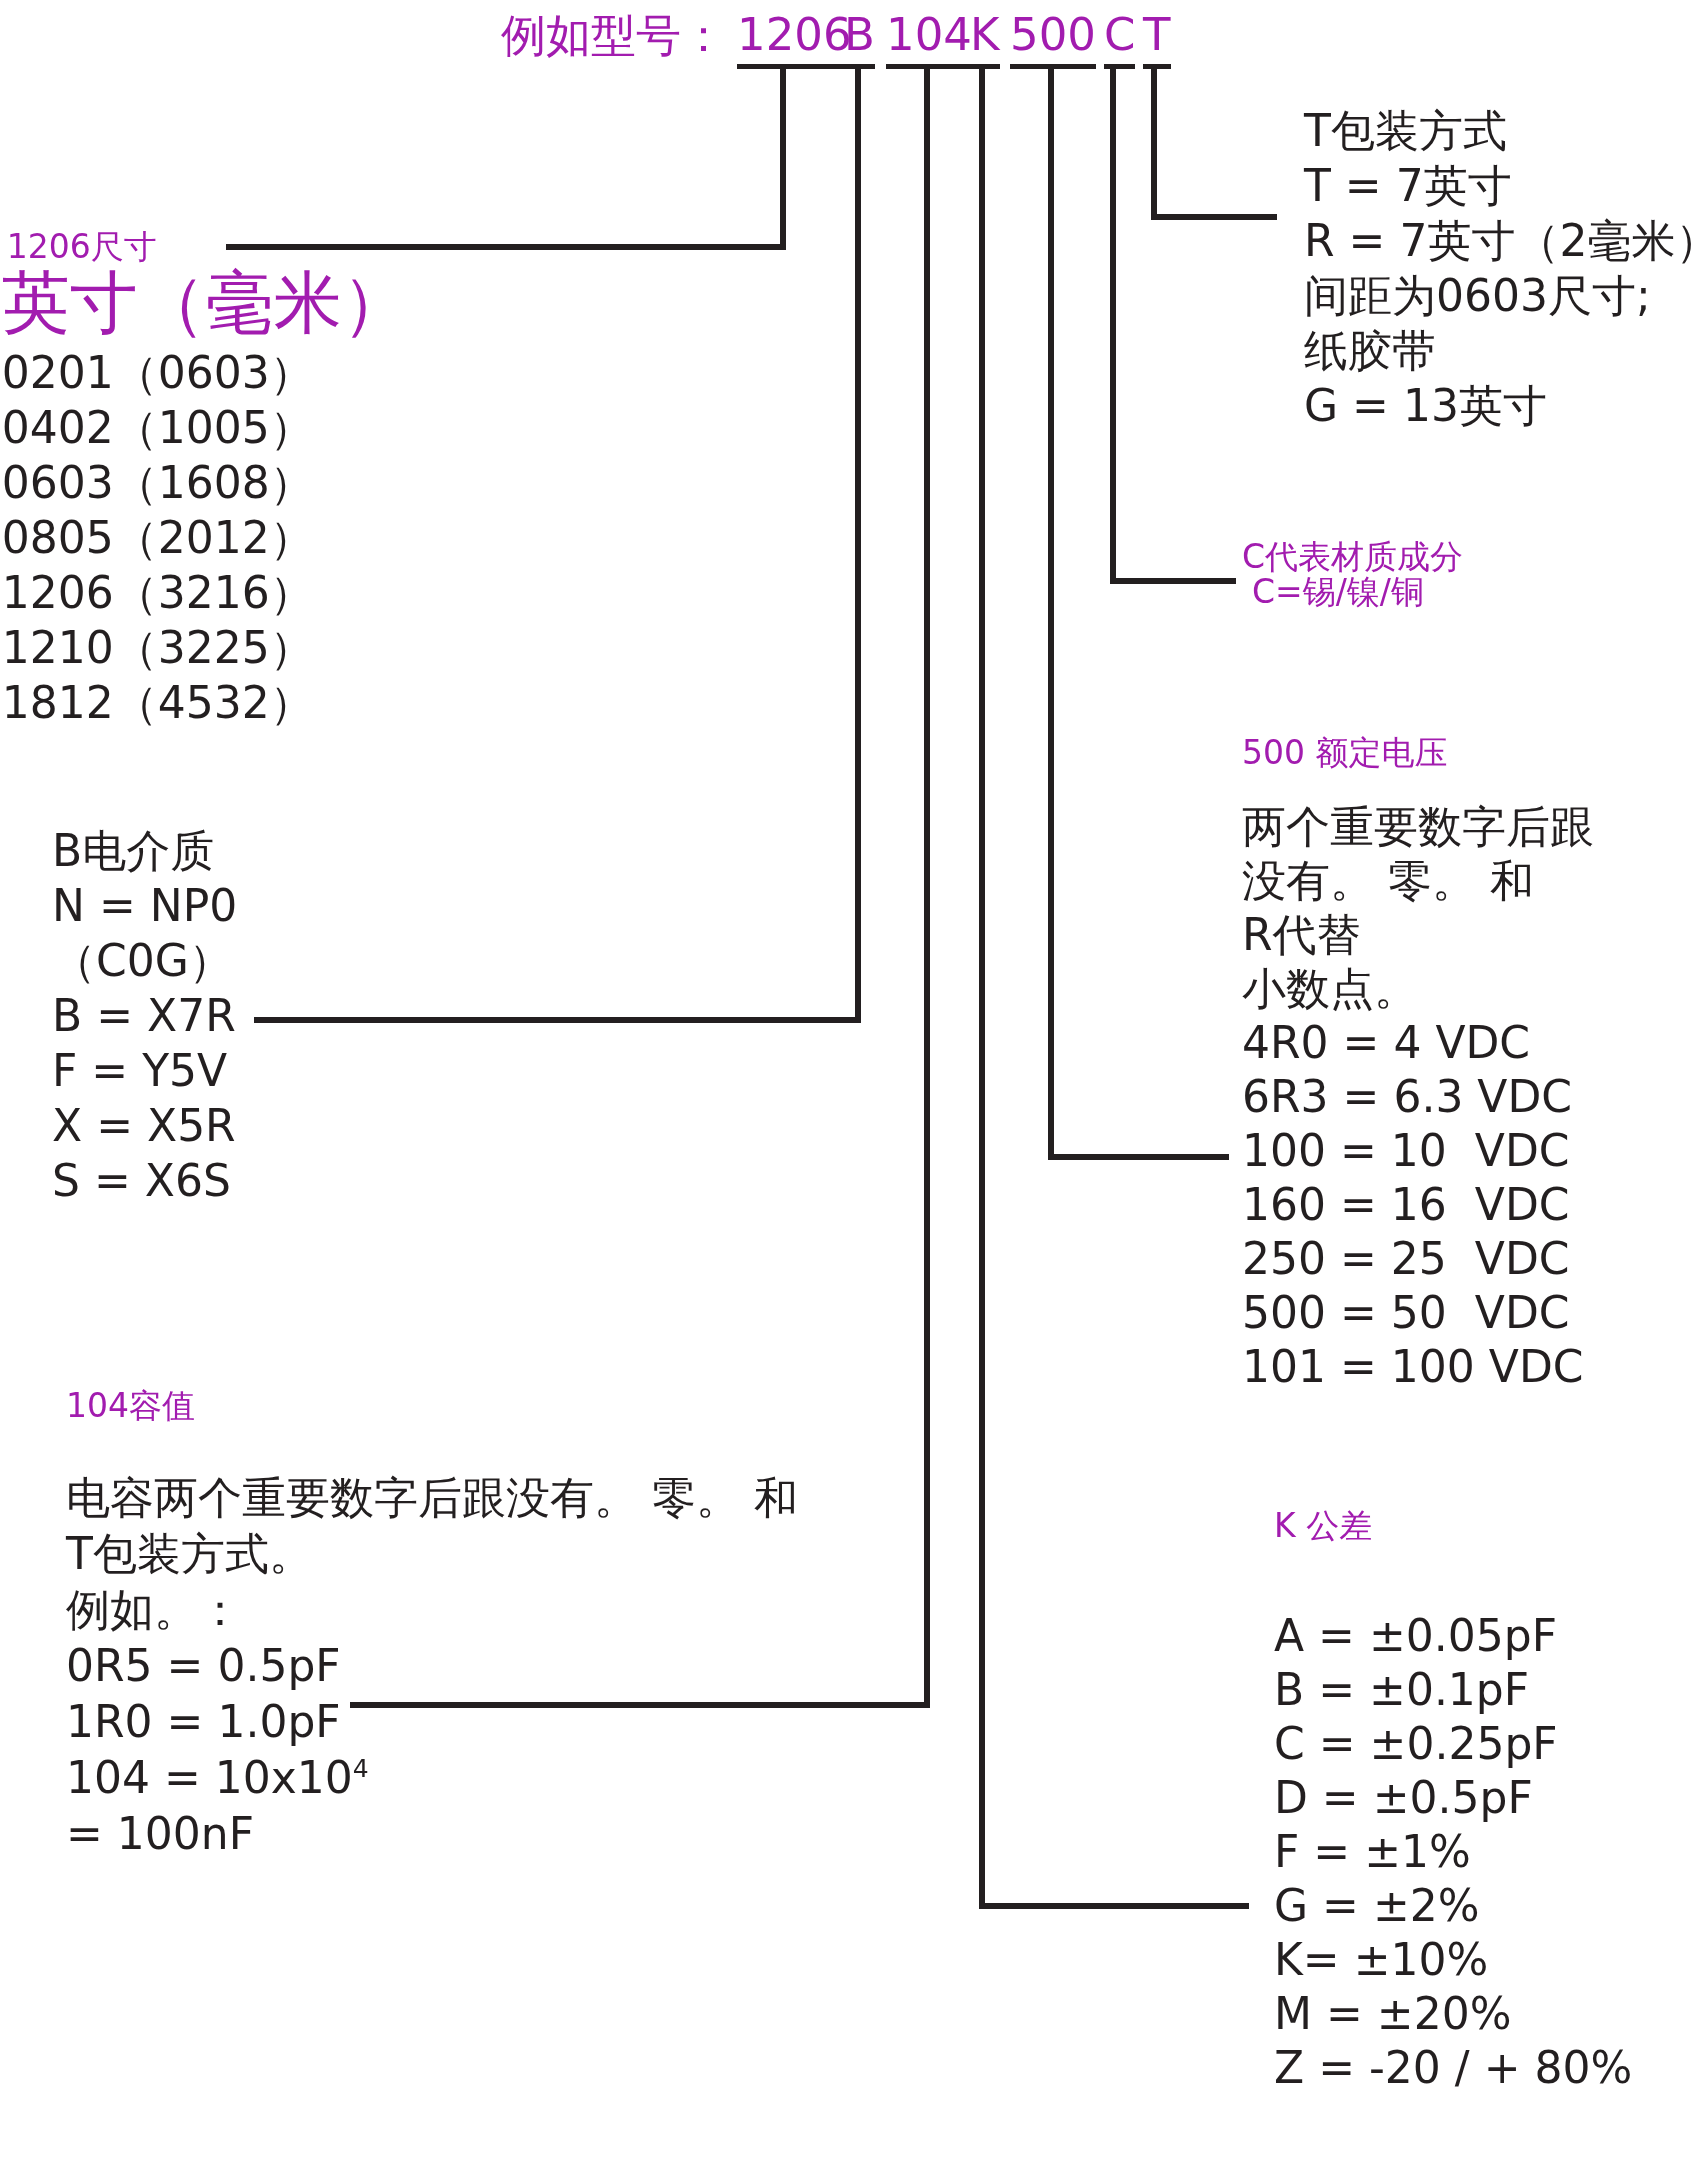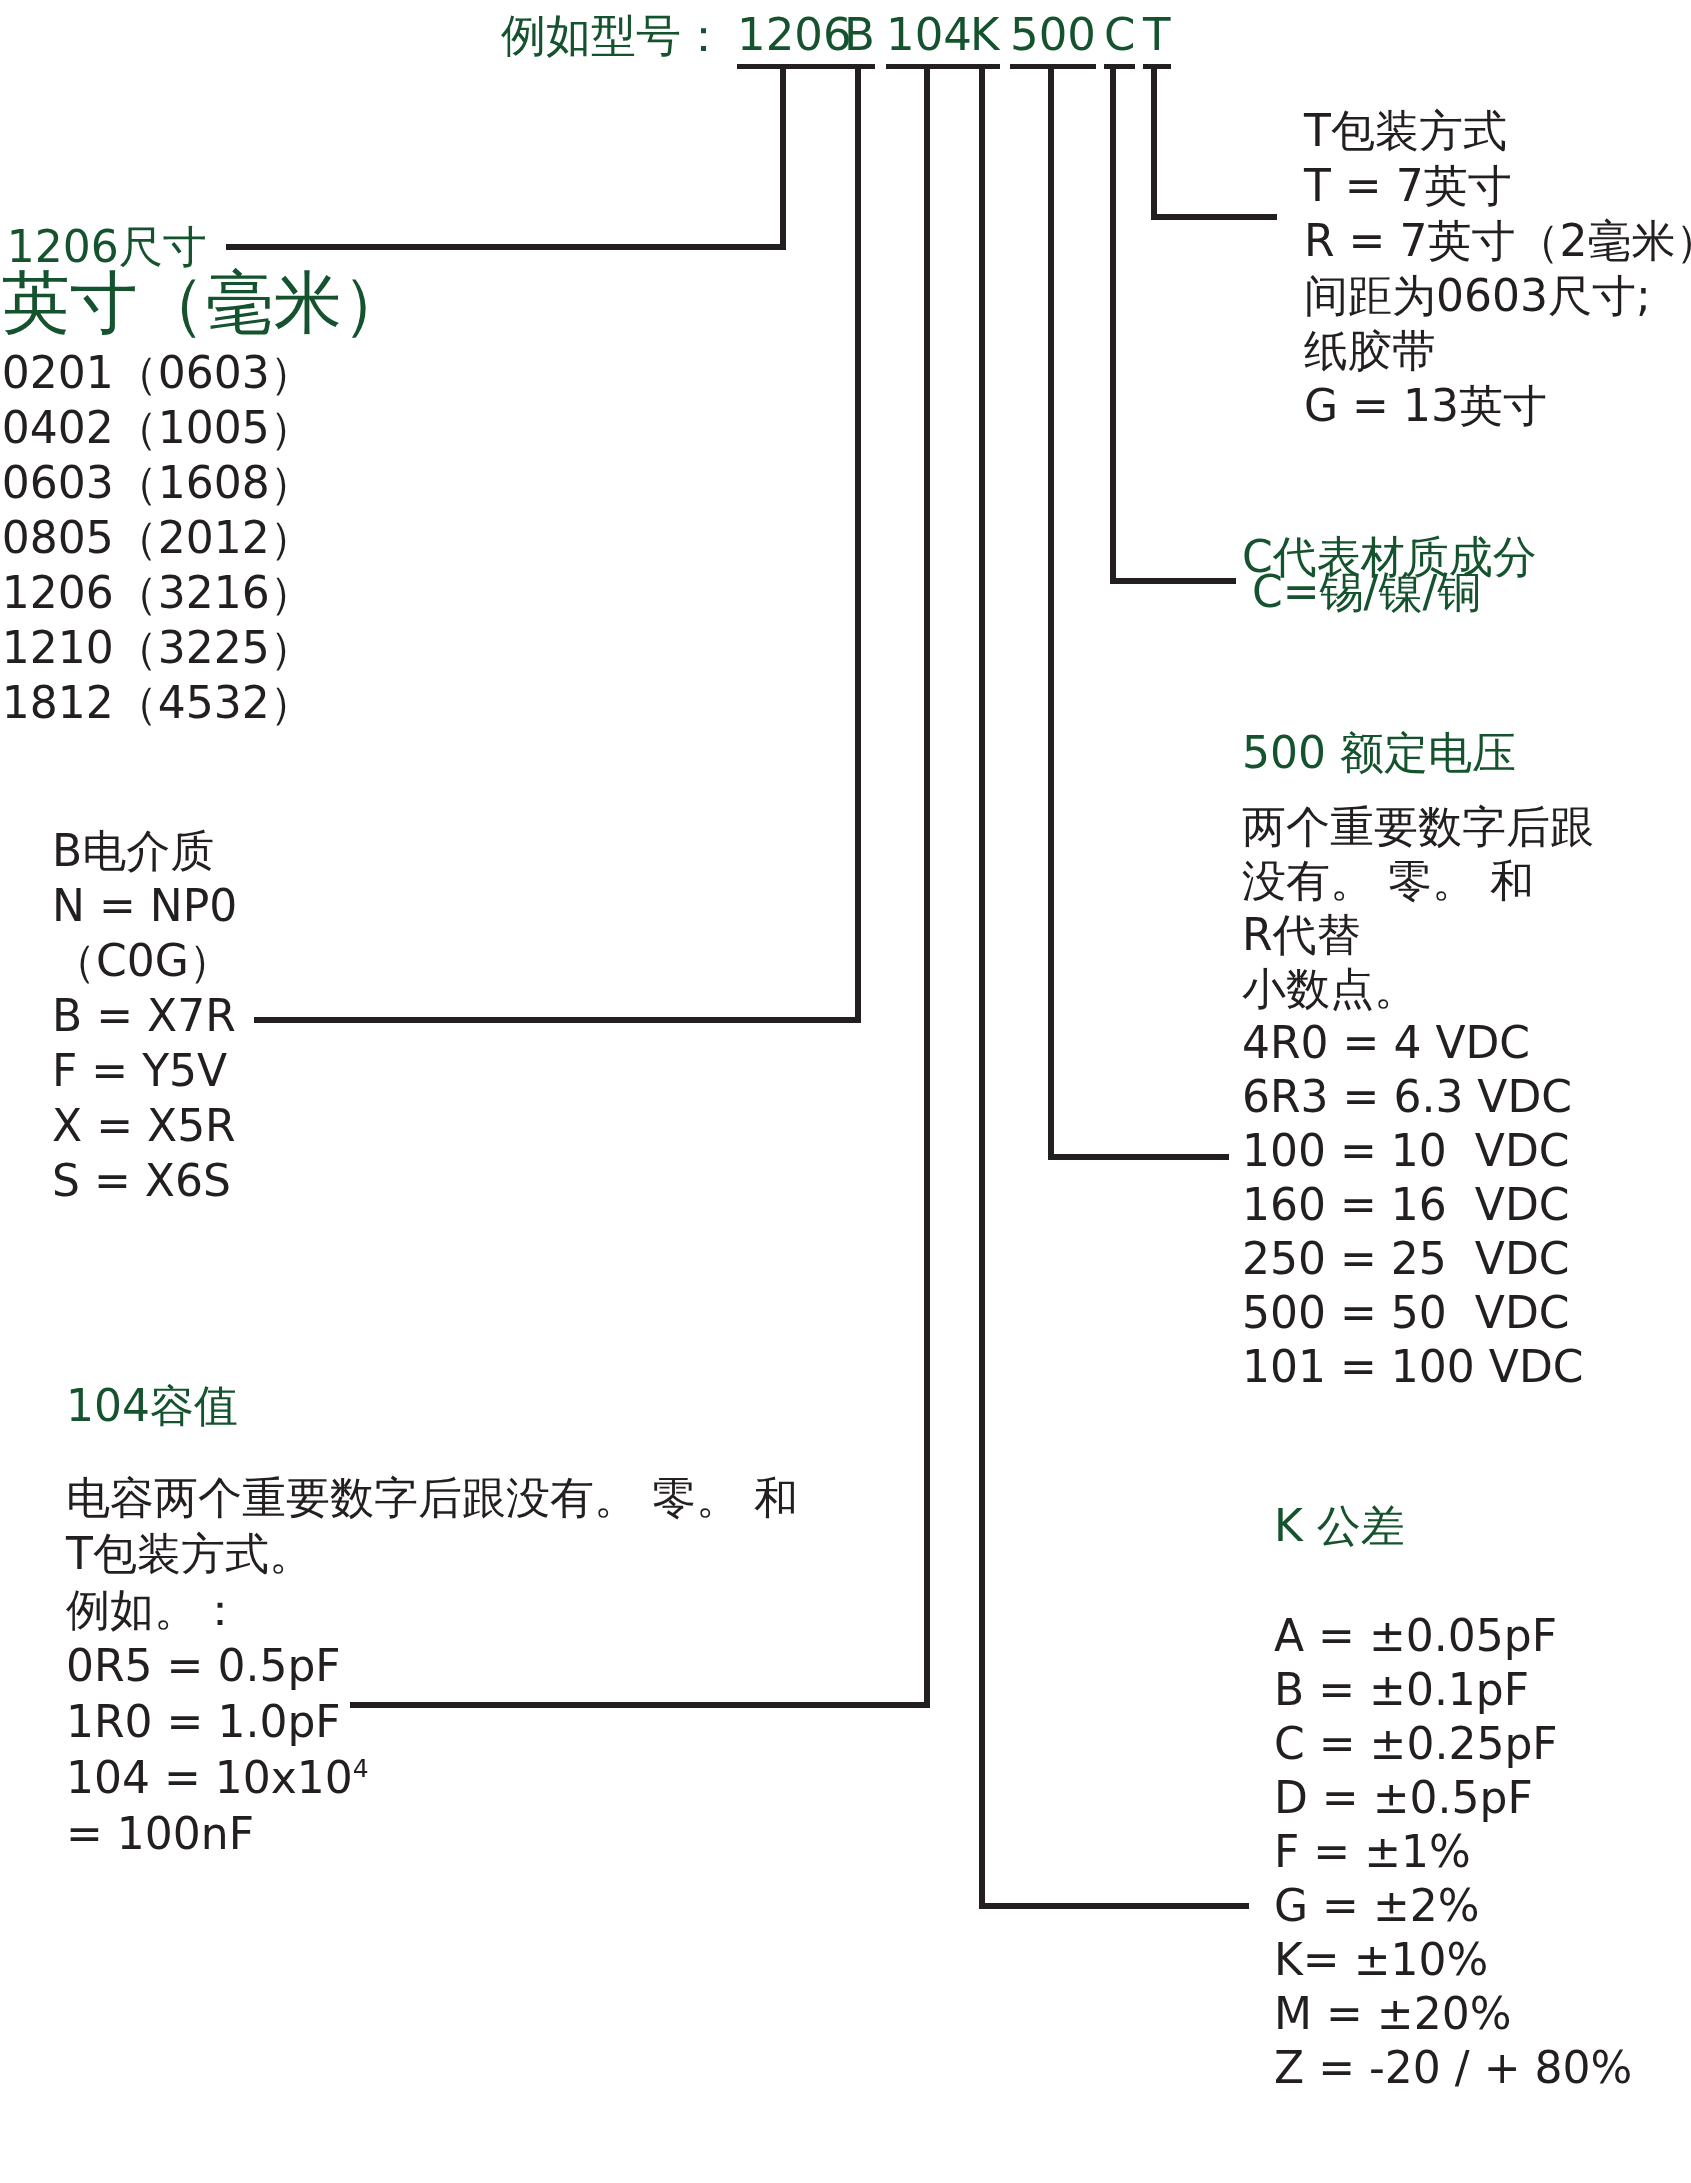--- a/index.html
+++ b/index.html
@@ -11,35 +11,35 @@
     color: #231f20;
     font-family: "DejaVu Sans", "Liberation Sans", sans-serif;
     overflow: hidden;
   }
   .abs { position: absolute; }
   .t {
     position: absolute;
     white-space: pre;
     font-size: 44px;
     line-height: 50px;
-    color: #14532d;
+    color: #a21caf;
   }
   .prefix { font-size: 45px; line-height: 52px; }
   .seg {
     font-size: 45px;
     line-height: 49px;
     border-bottom: 5.9px solid #231f20;
     padding-bottom: 5px;
   }
   .header {
     font-size: 68px;
     line-height: 65px;
     font-weight: normal;
   }
-  .label { font-size: 44px; line-height: 55px; }
+  .label { font-size: 33px; line-height: 55px; }
   .line {
     font-size: 44px;
     line-height: 55px;
     white-space: pre;
     color: #231f20;
   }
   .line-sm { line-height: 54px; }
   .line-cap { line-height: 56px; }
   .vline { position: absolute; width: 5.9px; background: #231f20; }
   .hline { position: absolute; height: 5.9px; background: #231f20; }

